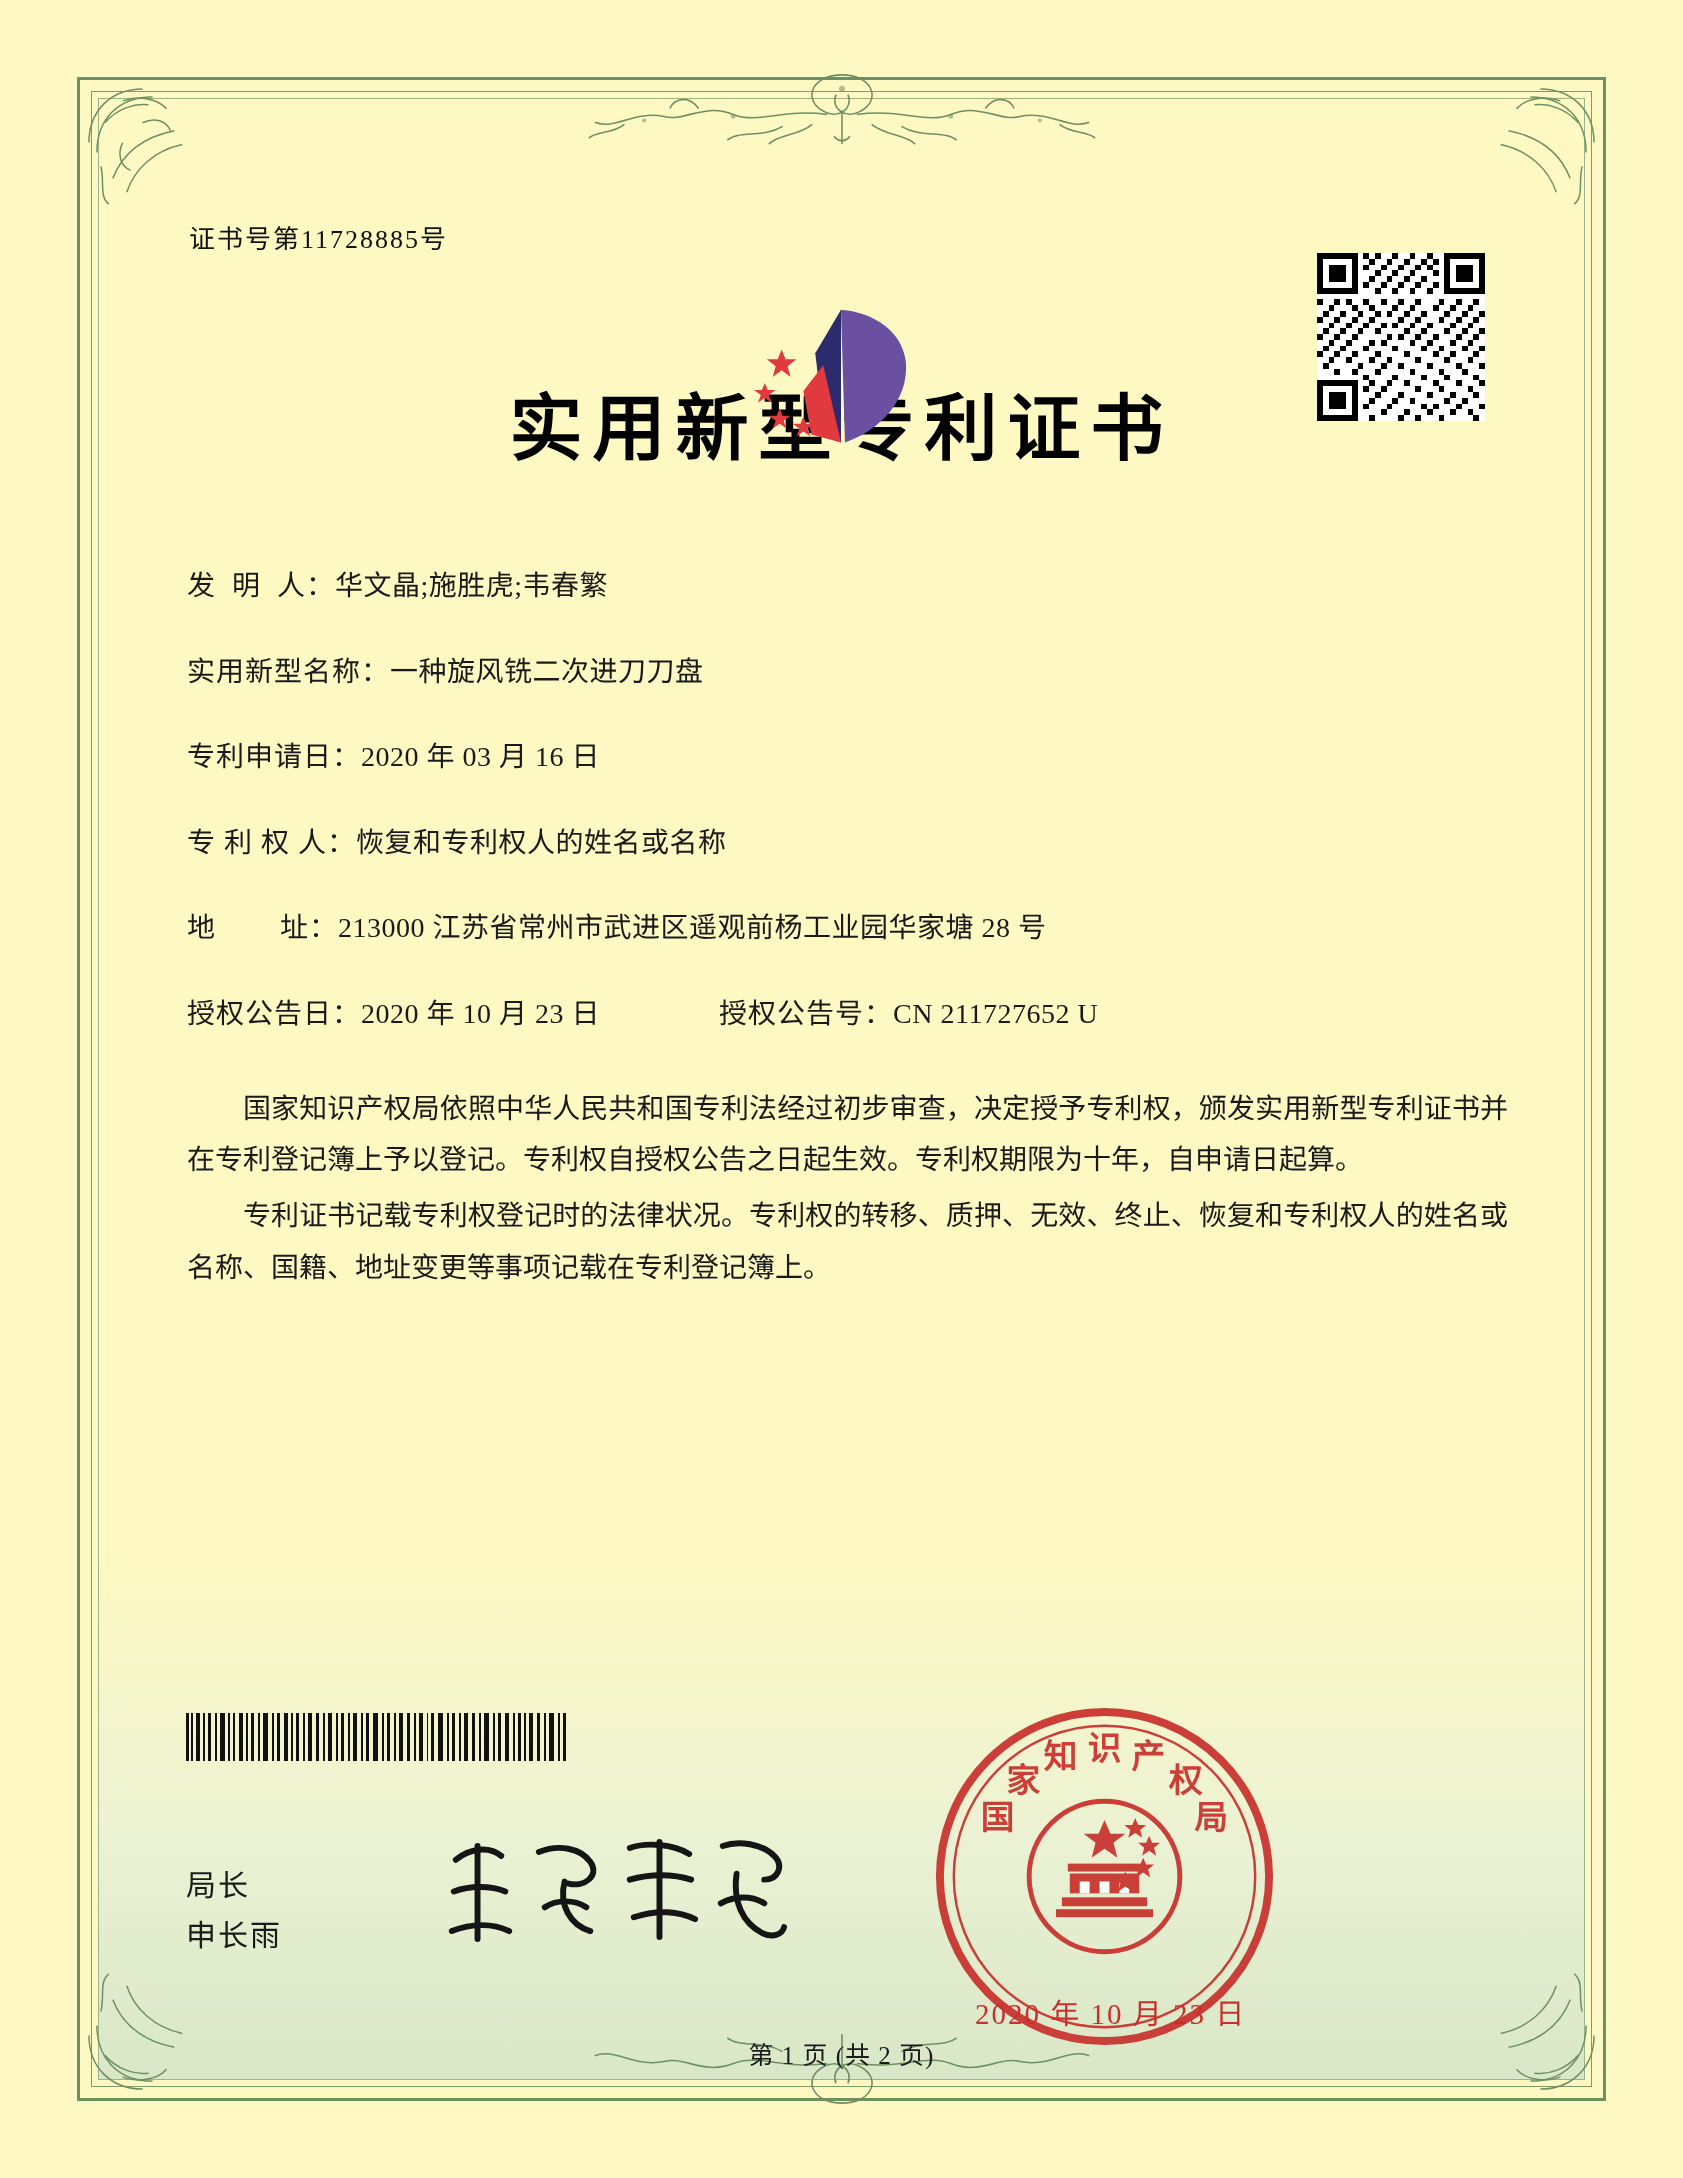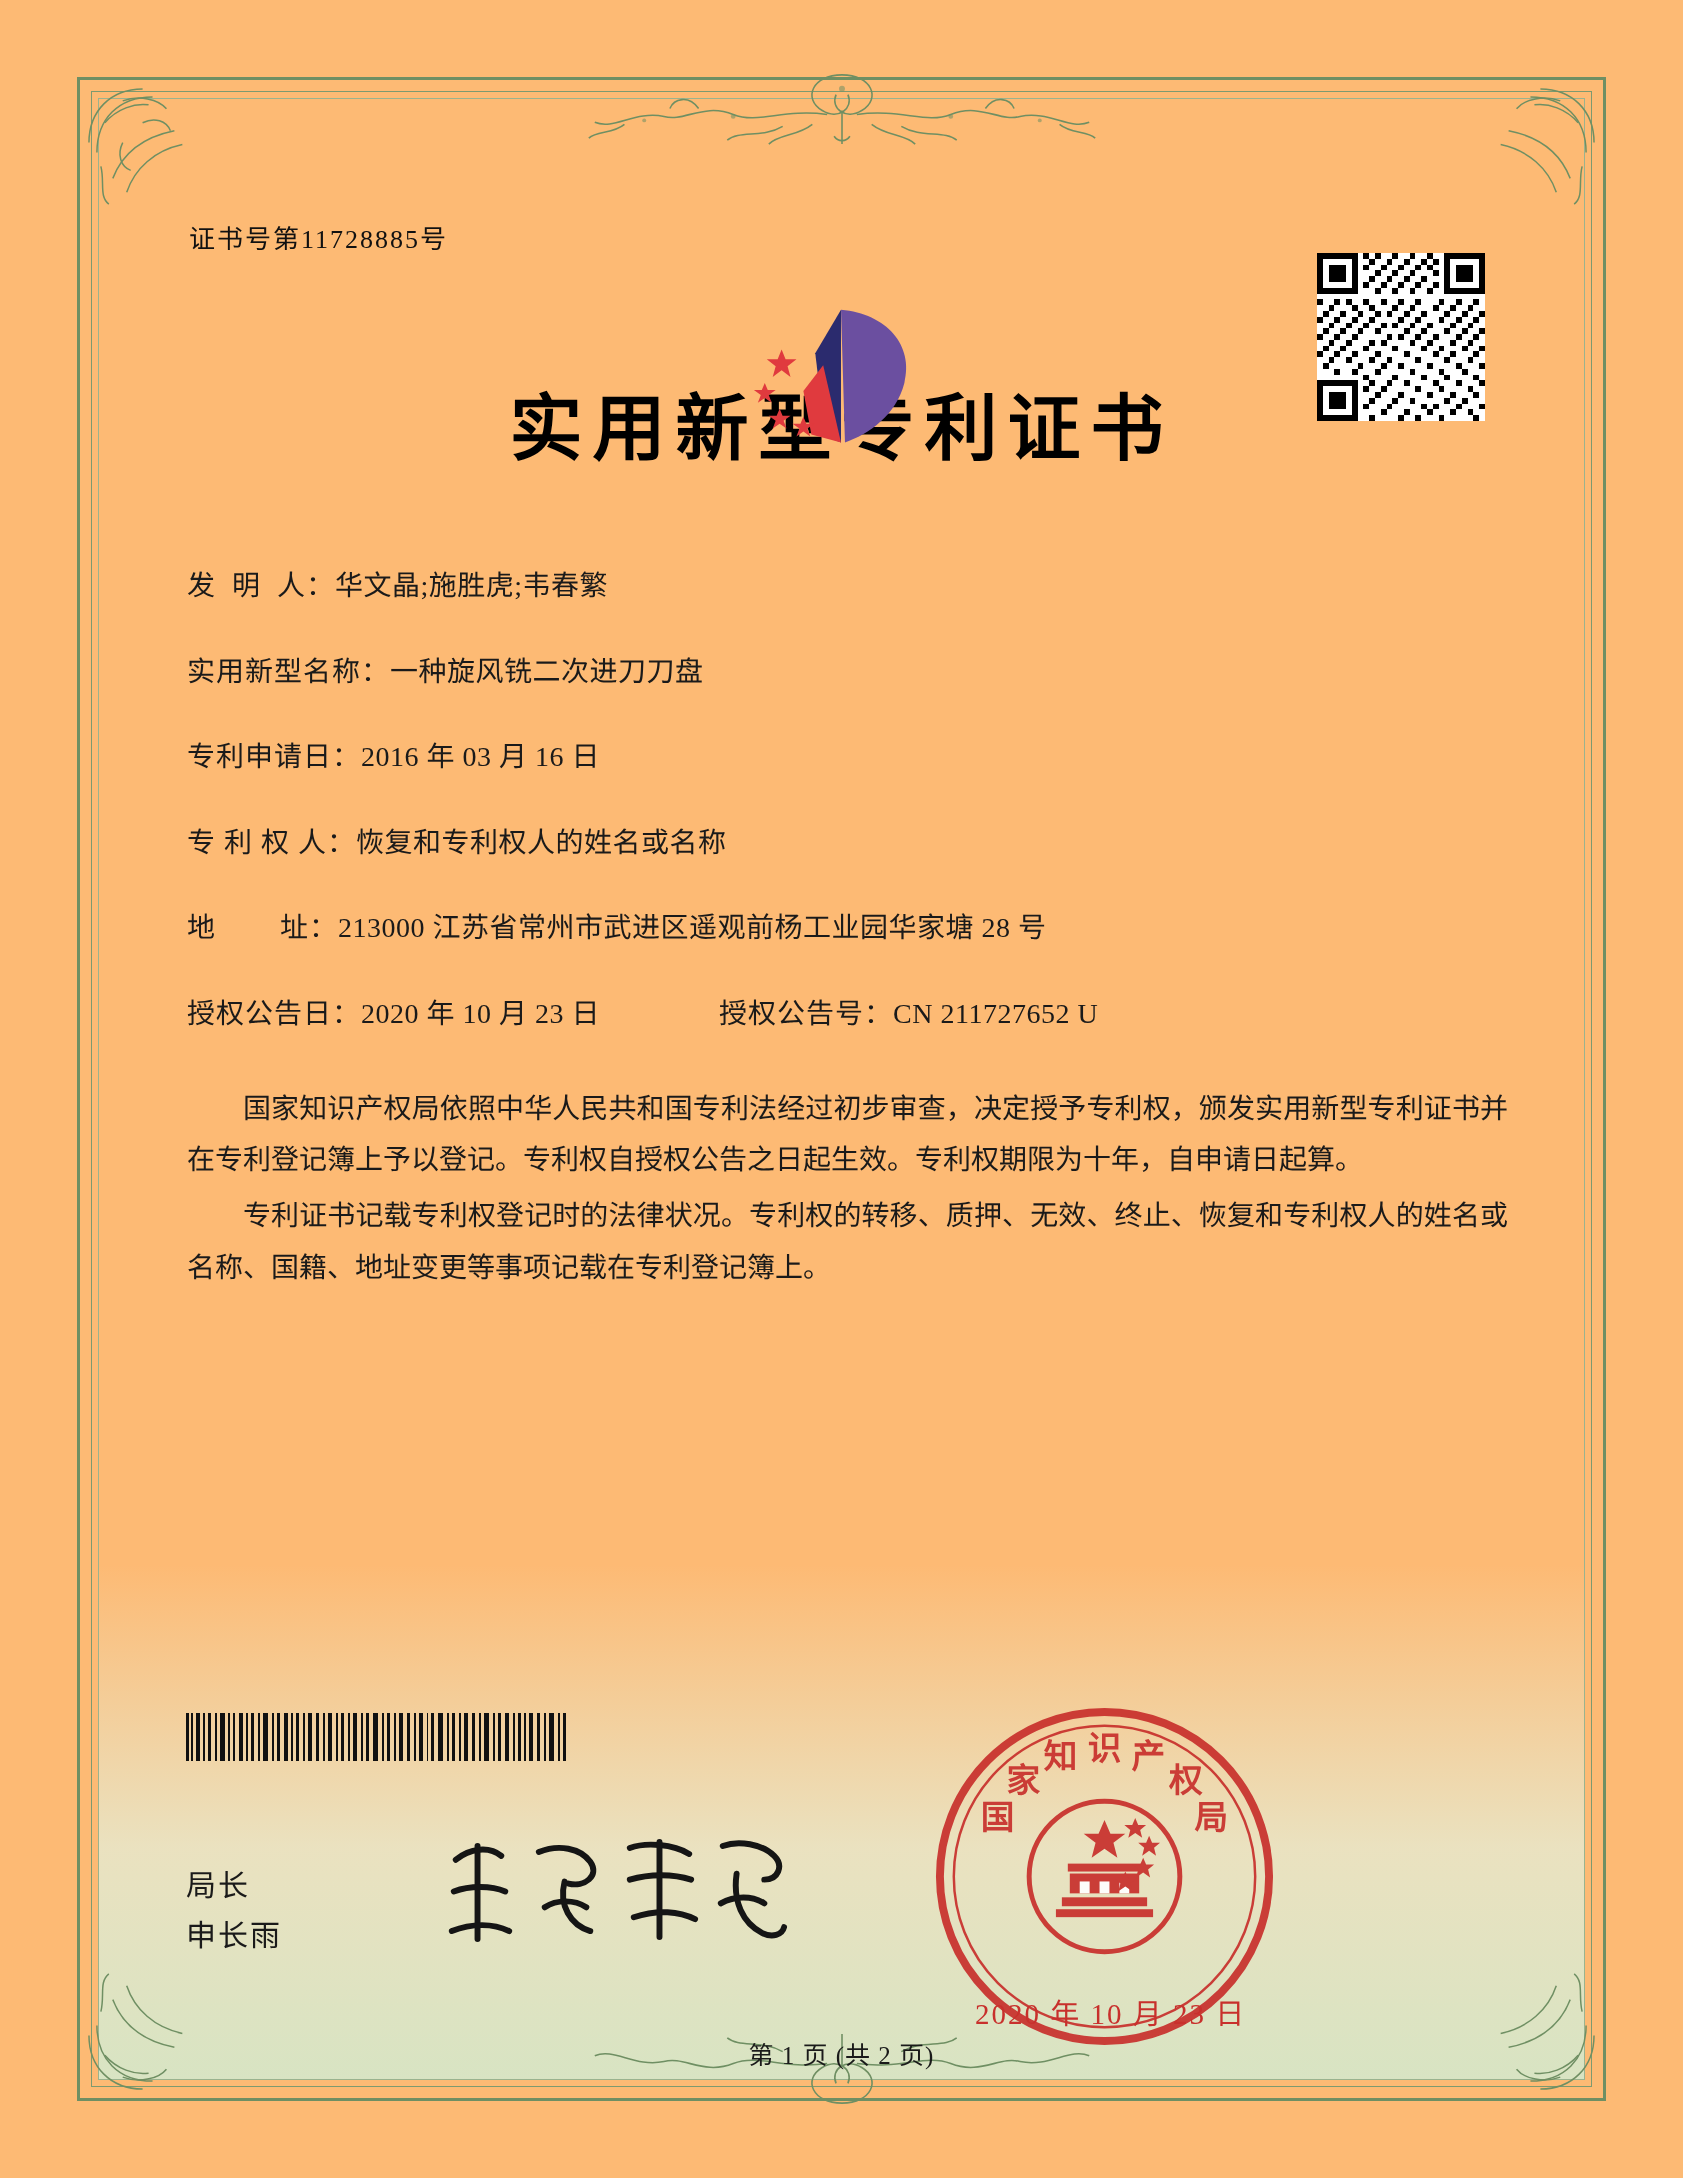--- a/index.html
+++ b/index.html
@@ -12,21 +12,21 @@
     height: 2178px;
     font-family: "Liberation Serif", "DejaVu Serif", serif;
     color: #1a1a1a;
     overflow: hidden;
   }
 
   .page {
     position: relative;
     width: 1683px;
     height: 2178px;
-    background: #fdba74;
+    background: #fef9c3;
     box-sizing: border-box;
   }
 
   
   .frame-outer {
     position: absolute;
     left: 77px;
     top: 77px;
     right: 77px;
     bottom: 77px;
@@ -545,21 +545,21 @@
       <div class="field-row">
         <span class="field-label">发  明  人：</span>
         <span class="field-value">华文晶;施胜虎;韦春繁</span>
       </div>
       <div class="field-row">
         <span class="field-label">实用新型名称：</span>
         <span class="field-value">一种旋风铣二次进刀刀盘</span>
       </div>
       <div class="field-row">
         <span class="field-label">专利申请日：</span>
-        <span class="field-value">2016 年 03 月 16 日</span>
+        <span class="field-value">2020 年 03 月 16 日</span>
       </div>
       <div class="field-row">
         <span class="field-label">专 利 权 人：</span>
         <span class="field-value">恢复和专利权人的姓名或名称</span>
       </div>
       <div class="field-row">
         <span class="field-label">地        址：</span>
         <span class="field-value">213000 江苏省常州市武进区遥观前杨工业园华家塘 28 号</span>
       </div>
       <div class="field-row dual">

